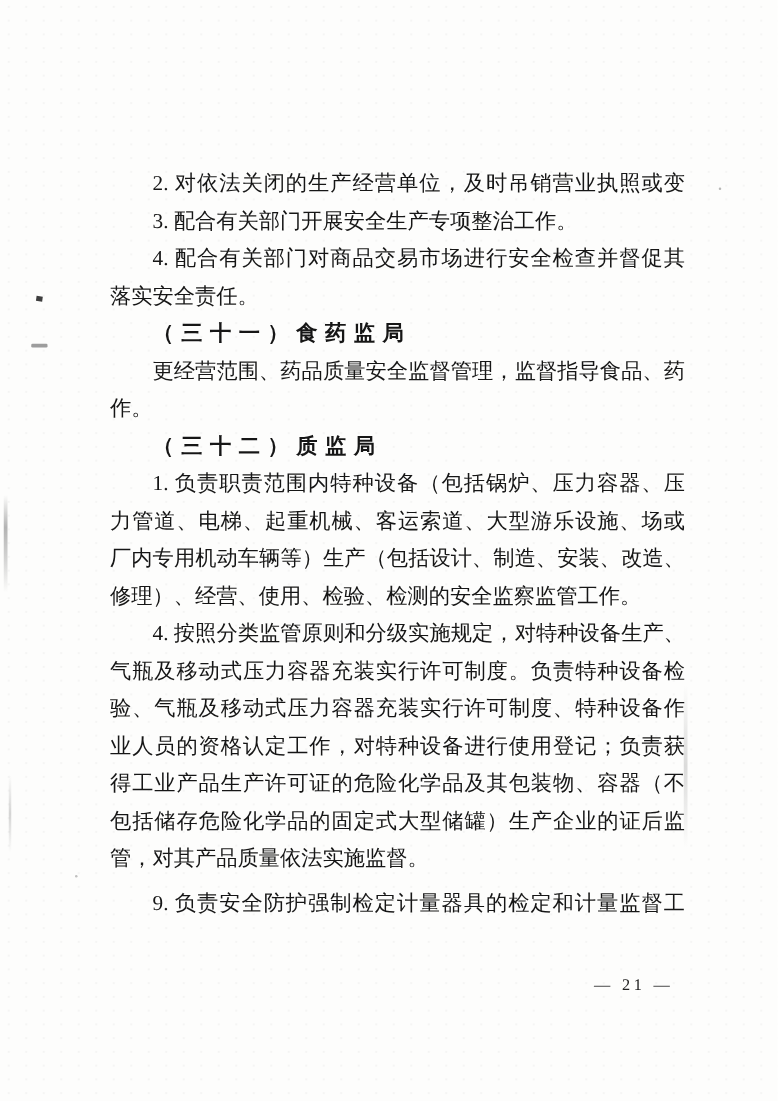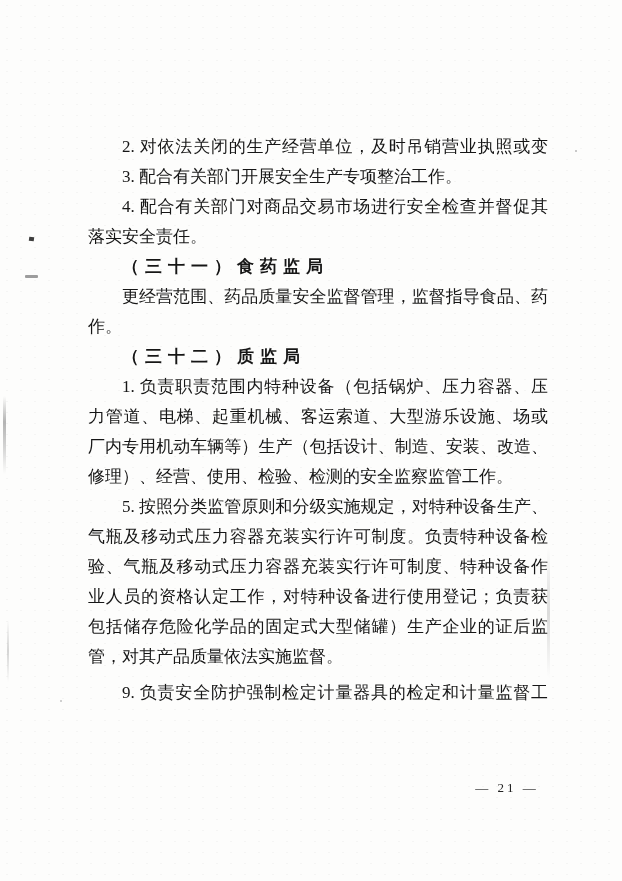--- a/index.html
+++ b/index.html
@@ -75,24 +75,25 @@
     </div>
 
     <div class="para">
       <div class="l ind j">1. 负责职责范围内特种设备（包括锅炉、压力容器、压</div>
       <div class="l j">力管道、电梯、起重机械、客运索道、大型游乐设施、场或</div>
       <div class="l j">厂内专用机动车辆等）生产（包括设计、制造、安装、改造、</div>
       <div class="l">修理）、经营、使用、检验、检测的安全监察监管工作。</div>
     </div>
 
     <div class="para">
-      <div class="l ind j">5. 按照分类监管原则和分级实施规定，对特种设备生产、</div>
+      <div class="l ind j">4. 按照分类监管原则和分级实施规定，对特种设备生产、</div>
       <div class="l j">气瓶及移动式压力容器充装实行许可制度。负责特种设备检</div>
       <div class="l j">验、气瓶及移动式压力容器充装实行许可制度、特种设备作</div>
       <div class="l j">业人员的资格认定工作，对特种设备进行使用登记；负责获</div>
+      <div class="l j">得工业产品生产许可证的危险化学品及其包装物、容器（不</div>
       <div class="l j">包括储存危险化学品的固定式大型储罐）生产企业的证后监</div>
       <div class="l">管，对其产品质量依法实施监督。</div>
     </div>
 
     <div class="para gap">
       <div class="l ind j">9. 负责安全防护强制检定计量器具的检定和计量监督工</div>
     </div>
 
   </div>
 

